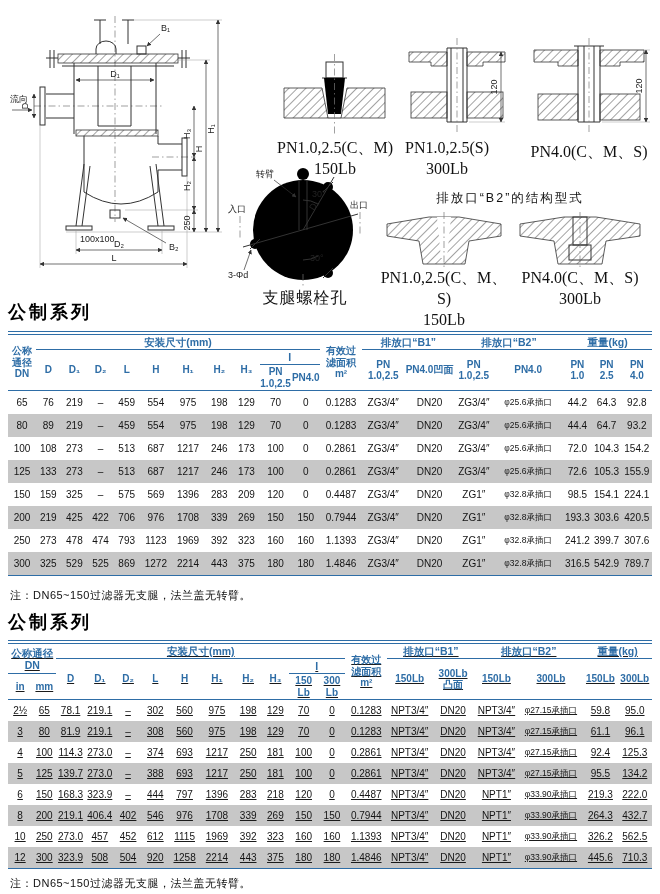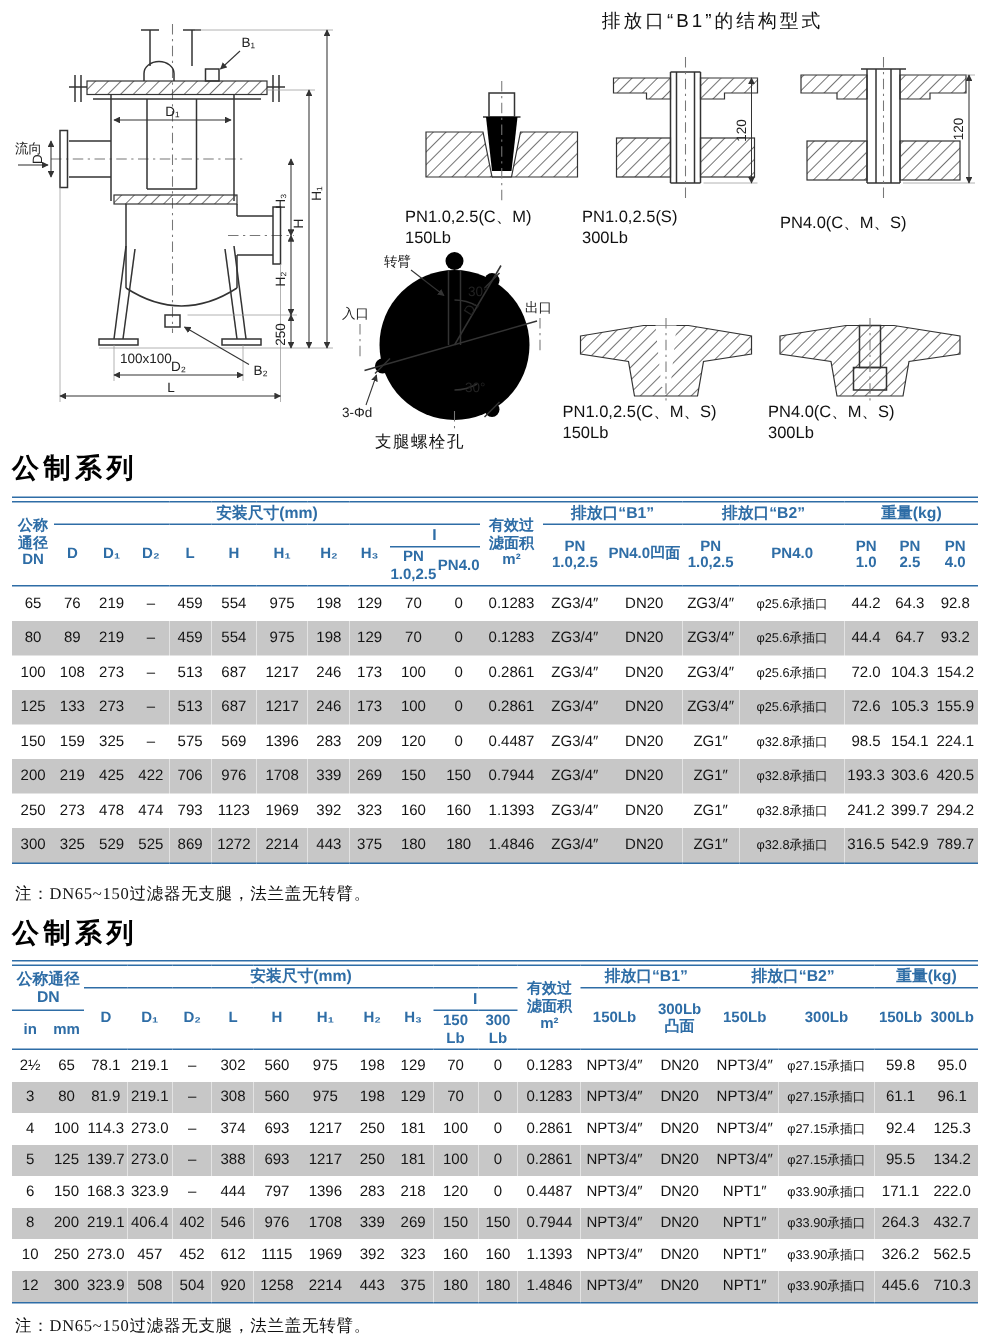--- a/index.html
+++ b/index.html
@@ -8,39 +8,39 @@
   .abs{position:absolute;}
   
   svg{overflow:visible;}
   svg text{font-family:"Liberation Sans","DejaVu Sans",sans-serif;font-size:9px;fill:#222;}
   .dl line,.dl path,.dl rect{stroke:#333;stroke-width:1;fill:none;}
   .dl .ht{fill:url(#hatch);stroke:#333;stroke-width:.8;}
   .cl line{stroke:#777;stroke-width:.7;stroke-dasharray:7 3 1.5 3;}
   .dim line{stroke:#333;stroke-width:.7;}
   .ext{stroke:#999 !important;stroke-width:.5 !important;}
   .dtitle{font-size:12.5px;color:#111;text-align:center;letter-spacing:2px;}
-  .cap{font-size:11px;color:#111;text-align:left;line-height:1.3;}
+  .cap{font-size:16px;color:#111;text-align:center;line-height:1.3;font-family:Liberation Serif, serif;}
   .cap span{display:block;}
   .cap span:empty{display:none;}
   
   .stitle{font-size:18px;font-weight:bold;color:#000;letter-spacing:3px;}
   .tablewrap{border-top:1.5px solid #2e6da6;}
   table.spec{border-collapse:collapse;table-layout:fixed;width:644px;margin-top:2px;
              border-top:1px solid #2e6da6;border-bottom:1.2px solid #2e6da6;}
   table.spec th{color:#2e6da6;font-weight:bold;font-size:10px;text-align:center;
                 vertical-align:middle;padding:1px 0;line-height:1.15;white-space:pre-line;}
   table.spec th.grp{border-bottom:1px solid #2e6da6;font-size:10.5px;}
   table.spec tbody td{text-align:center;font-size:10px;color:#141414;padding:0;overflow:hidden;white-space:nowrap;}
   .t-metric tbody td{height:23px;}
   .t-imp tbody td{height:21px;}
   table.spec tbody tr:nth-child(even){background:#c7c7c7;}
   table.spec tbody tr:first-child td{border-top:1px solid #2e6da6;}
   .t-metric tbody td:nth-child(16){font-size:8.5px;}
   .t-imp tbody td:nth-child(17){font-size:8.5px;}
-  .note{font-size:11px;color:#111;letter-spacing:.5px;font-family:Liberation Serif, serif;}
+  .note{font-size:11px;color:#111;letter-spacing:.5px;}
 </style>
 </head>
 <body>
 
 <div class="page">
 
   <svg class="abs" style="left:10px;top:14px;" width="225" height="258" viewBox="0 0 225 258">
     <defs>
       <pattern id="hatch" width="6" height="6" patternUnits="userSpaceOnUse" patternTransform="rotate(45)">
         <line x1="0" y1="0" x2="0" y2="6" stroke="#555" stroke-width="1.1"></line>
@@ -123,21 +123,20 @@
     <text x="180" y="172" text-anchor="middle" font-size="8.5" transform="rotate(-90 180 172)">H₂</text>
     <text x="180" y="209" text-anchor="middle" font-size="8" transform="rotate(-90 180 209)">250</text>
     <text x="192" y="135" text-anchor="middle" font-size="8.5" transform="rotate(-90 192 135)">H</text>
     <text x="204" y="115" text-anchor="middle" font-size="8.5" transform="rotate(-90 204 115)">H₁</text>
     <text x="70" y="228" font-size="8.5">100x100</text>
     <text x="109" y="233" text-anchor="middle">D₂</text>
     <text x="104" y="247" text-anchor="middle">L</text>
     <text x="159" y="236">B₂</text>
   </svg>
 
-  <div class="abs dtitle" style="left:315px;top:6px;width:320px;">排放口“B1”的结构型式</div>
 
   <svg class="abs" style="left:282px;top:52px;" width="105" height="84" viewBox="0 0 105 84">
     <g class="dl">
       <polygon class="ht" points="2,36 40,36 46,66 2,66"></polygon>
       <polygon class="ht" points="65,36 103,36 103,66 59,66"></polygon>
       <rect x="44" y="10" width="17" height="16"></rect>
       <line x1="40" y1="26" x2="65" y2="26"></line>
       <polygon points="42,26 63,26 59,62 46,62"></polygon>
       <line x1="46" y1="66" x2="59" y2="66"></line>
     </g>
@@ -237,20 +236,21 @@
     <text x="28" y="11">转臂</text>
     <text x="0" y="46">入口</text>
     <text x="122" y="42">出口</text>
     <text x="0" y="112">3-Φd</text>
     <text x="86" y="45" transform="rotate(-58 86 45)">D₁</text>
     <text x="84" y="31" font-size="8">30°</text>
     <text x="82" y="95" font-size="8">30°</text>
   </svg>
   <div class="abs cap" style="left:250px;top:288px;width:110px;letter-spacing:1px;">支腿螺栓孔</div>
 
+  <div class="abs dtitle" style="left:390px;top:190px;width:240px;">排放口“B2”的结构型式</div>
 
   <svg class="abs" style="left:385px;top:212px;" width="118" height="56" viewBox="0 0 118 56">
     <g class="dl">
       <polygon class="ht" points="2,12 44,5 74,5 116,12 116,24 84,29 80,52 38,52 34,29 2,24"></polygon>
       <polygon points="52,5 66,5 62,46 56,46" fill="#fff"></polygon>
     </g>
     <g class="cl">
         <line x1="59" y1="0" x2="59" y2="56"></line>
       </g>
   </svg>
@@ -481,21 +481,21 @@
             <td>323</td>
             <td>160</td>
             <td>160</td>
             <td>1.1393</td>
             <td>ZG3/4″</td>
             <td>DN20</td>
             <td>ZG1″</td>
             <td>φ32.8承插口</td>
             <td>241.2</td>
             <td>399.7</td>
-            <td>294.2</td>
+            <td>307.6</td>
           </tr>
           <tr>
             <td>300</td>
             <td>325</td>
             <td>529</td>
             <td>525</td>
             <td>869</td>
             <td>1272</td>
             <td>2214</td>
             <td>443</td>
@@ -511,21 +511,21 @@
             <td>542.9</td>
             <td>789.7</td>
           </tr>
         </tbody>
     </table>
   </div>
   <div class="abs note" style="left:10px;top:588px;">注：DN65~150过滤器无支腿，法兰盖无转臂。</div>
 
   <div class="abs stitle" style="left:8px;top:610px;">公制系列</div>
 
-  <div class="abs tablewrap" style="left:8px;top:640px;width:644px;">
+  <div class="abs tablewrap" style="left:8px;top:640px;width:644px;text-decoration:underline;">
     <table class="spec t-imp">
       <colgroup>
         <col style="width:24px">
           <col style="width:24px">
           <col style="width:28px">
           <col style="width:30px">
         <col style="width:26px">
           <col style="width:28px">
           <col style="width:30px">
           <col style="width:34px">
@@ -676,21 +676,21 @@
             <td>1396</td>
             <td>283</td>
             <td>218</td>
             <td>120</td>
             <td>0</td>
             <td>0.4487</td>
             <td>NPT3/4″</td>
             <td>DN20</td>
             <td>NPT1″</td>
             <td>φ33.90承插口</td>
-            <td>171.1</td>
+            <td>219.3</td>
             <td>222.0</td>
           </tr>
           <tr>
             <td>8</td>
             <td>200</td>
             <td>219.1</td>
             <td>406.4</td>
             <td>402</td>
             <td>546</td>
             <td>976</td>

